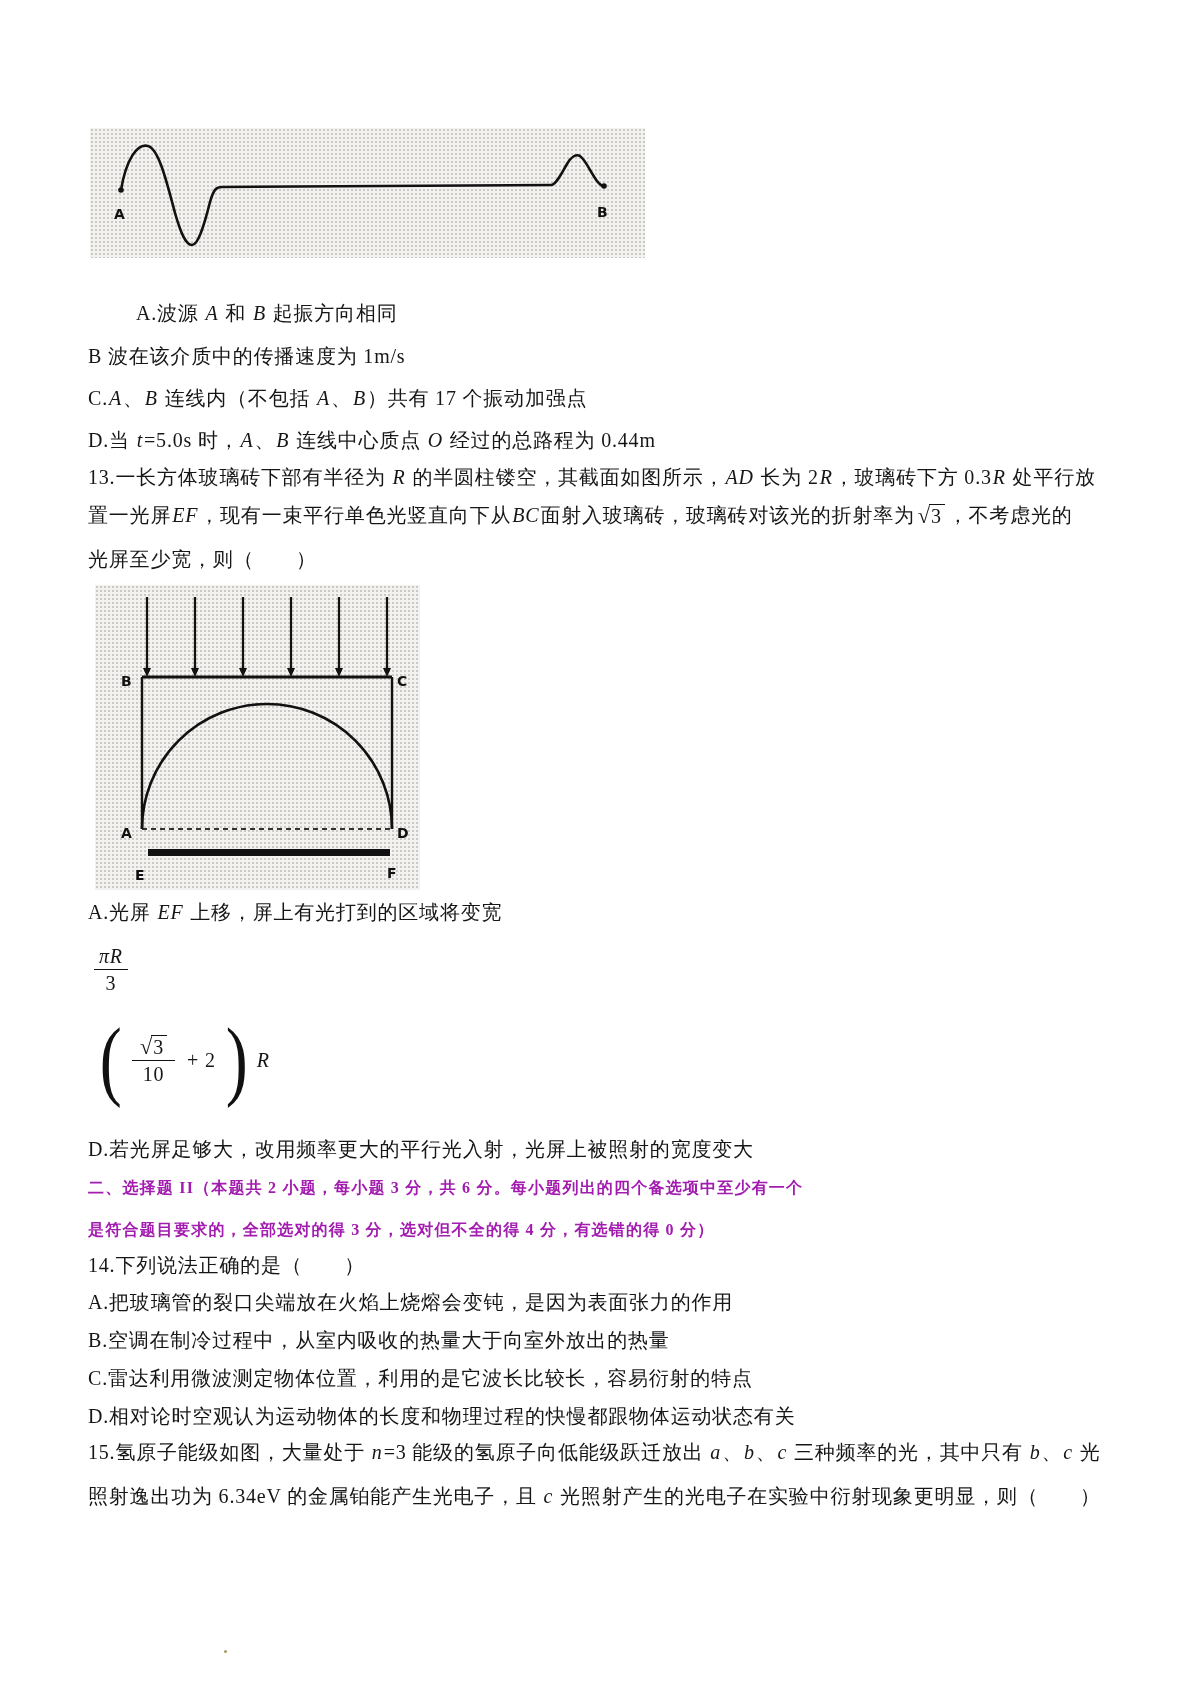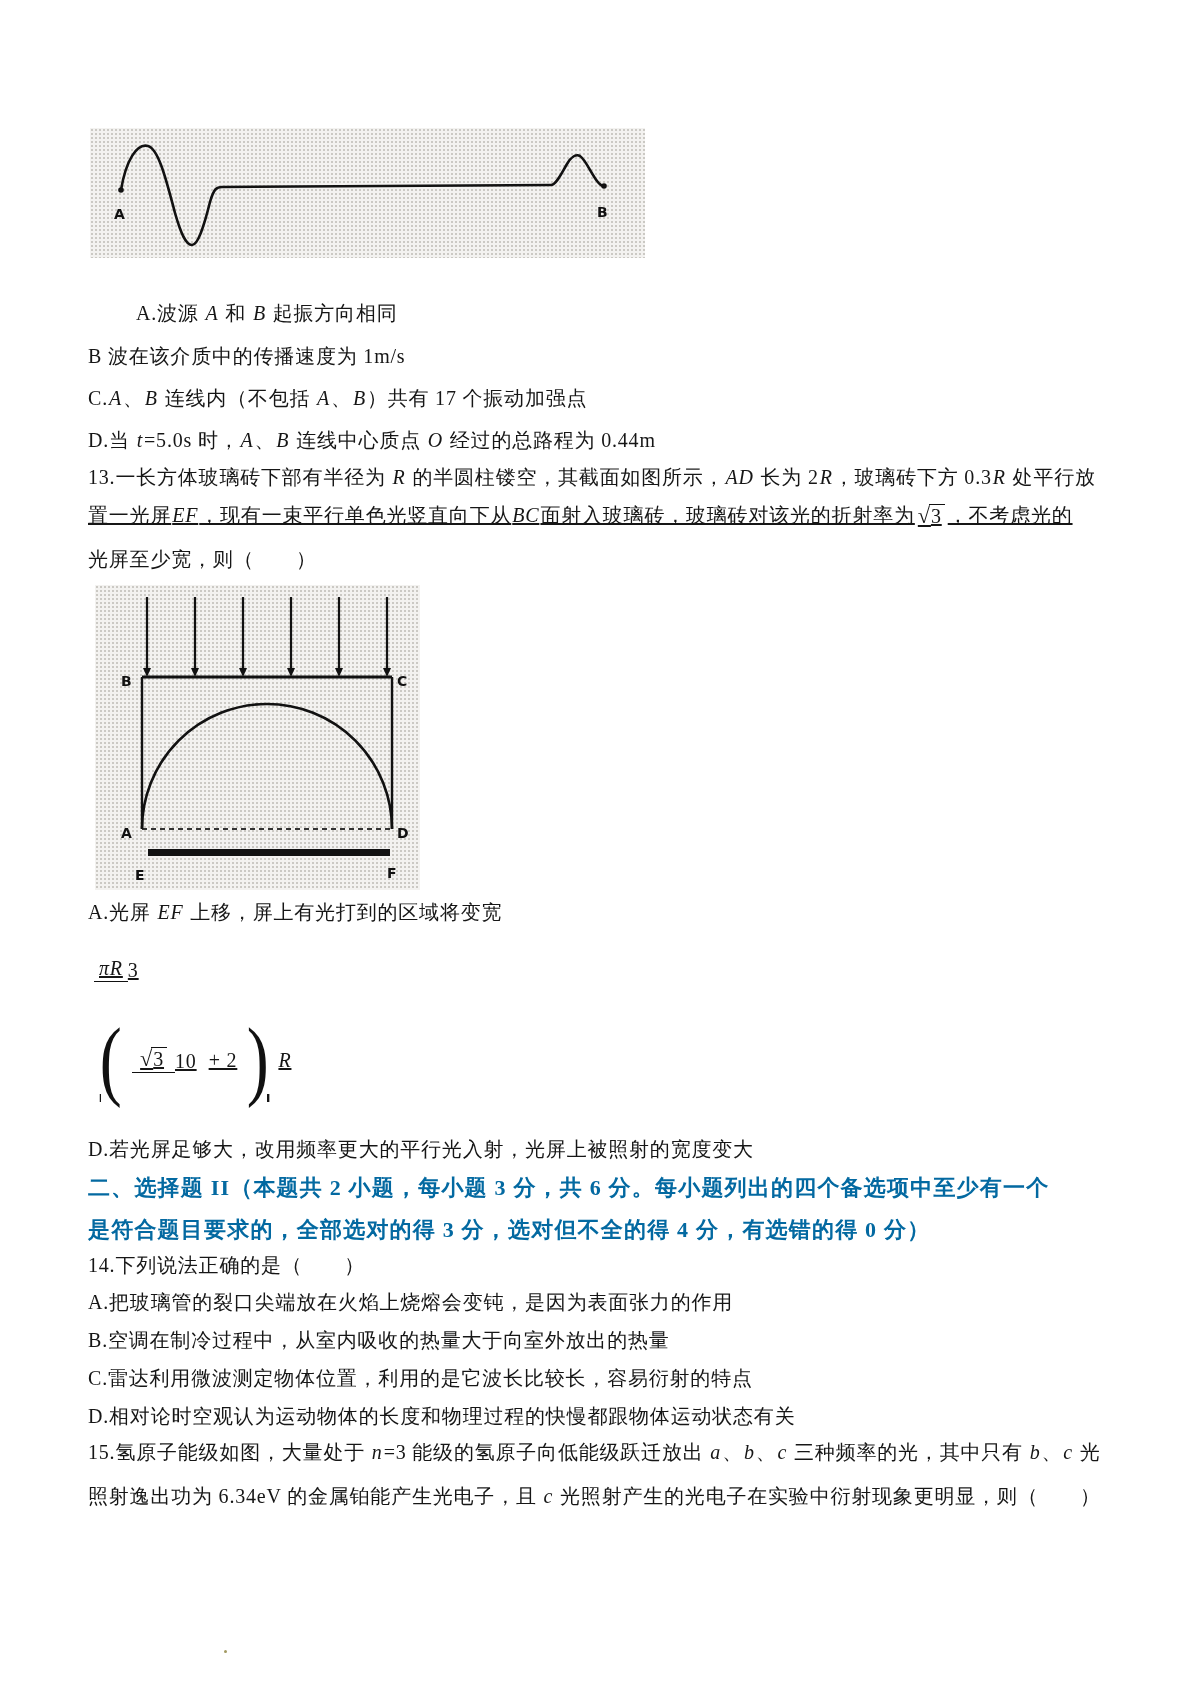--- a/index.html
+++ b/index.html
@@ -5,29 +5,29 @@
   html,body{margin:0;padding:0;}
   body{
     width:1200px;height:1698px;position:relative;background:#ffffff;
     font-family:"Liberation Serif","DejaVu Serif",serif;color:#161616;
     overflow:hidden;
   }
   .line{
     position:absolute;left:88px;font-size:20px;line-height:27px;
     white-space:nowrap;letter-spacing:0.8px;
   }
-  .flexline{display:flex;align-items:center;text-decoration:underline;}
-  .bold{font-weight:700;font-size:22px;letter-spacing:1.2px;color:#0369a1;}
+  .flexline{display:flex;align-items:center;}
+  .bold{font-weight:700;font-size:16px;letter-spacing:1.2px;color:#a21caf;}
   .var{font-style:italic;font-family:"Liberation Serif",serif;padding:0 1px;}
   
   .sqrt{display:inline-flex;align-items:flex-start;margin:0 3px;}
   .sqrt .rad{font-size:1.12em;line-height:1;transform:translateY(1px);}
   .sqrt .radicand{border-top:1.8px solid #111;margin-left:-2px;padding:1px 3px 0 2px;line-height:1.05;}
   
-  .frac{display:inline-flex;align-items:center;margin:0 6px;vertical-align:middle;}
+  .frac{display:inline-flex;flex-direction:column;align-items:center;margin:0 6px;vertical-align:middle;}
   .frac .num{border-bottom:1.7px solid #111;padding:0 5px 2px 5px;line-height:1.1;display:inline-flex;align-items:flex-start;}
   .frac .den{padding-top:2px;line-height:1.1;}
   .bigexpr{display:inline-flex;align-items:center;margin-left:8px;}
   .bigparen{font-size:88px;font-weight:300;line-height:0.9;font-family:"Liberation Serif",serif;transform:scaleX(0.75);color:#111;}
   
   .scanbg{
     position:absolute;
     background-color:#f3f2f0;
     background-image:radial-gradient(#cbc9c4 0.8px, rgba(0,0,0,0) 0.9px);
     background-size:4px 4px;

